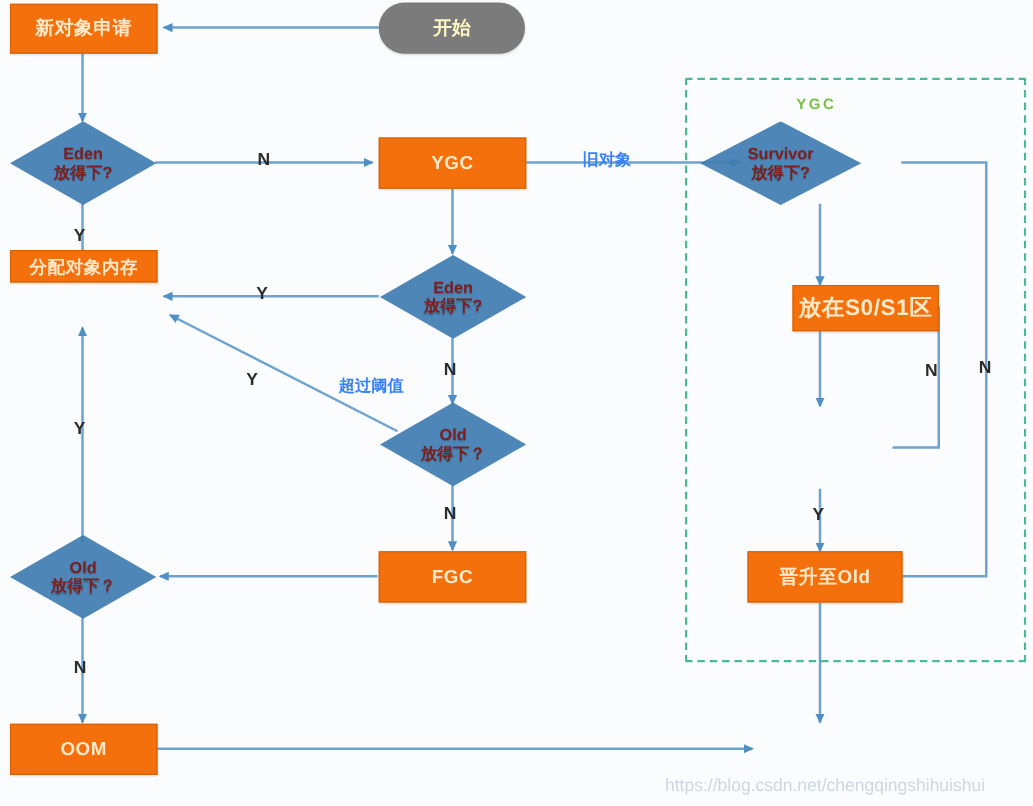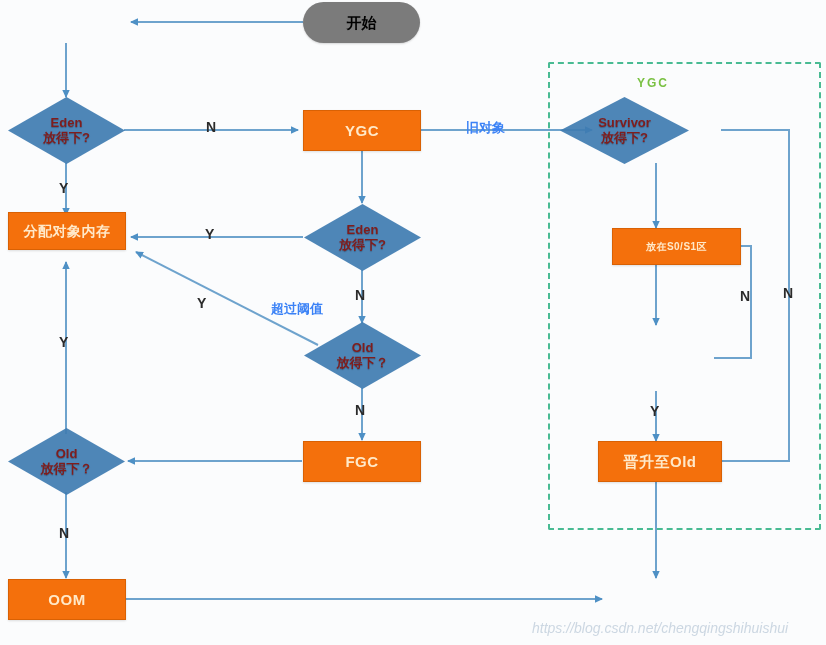--- a/index.html
+++ b/index.html
@@ -11,21 +11,21 @@
     position:relative;
   }
   #canvas{position:absolute;left:0;top:0;width:826px;height:645px;}
   svg.edges{position:absolute;left:0;top:0;width:826px;height:645px;}
 
   .node{position:absolute;box-sizing:border-box;display:flex;align-items:center;
         justify-content:center;text-align:center;line-height:1.15;}
   .proc{background:#f4700c;color:#ffe9c9;border:1px solid #d96104;
         font-size:15px;font-weight:700;letter-spacing:.5px;
         box-shadow:0 1px 2px rgba(0,0,0,.12);}
-  .term{background:#7b7b7b;color:#000000;border-radius:22px;
+  .term{background:#7b7b7b;color:#fef9c3;border-radius:22px;
         font-size:15px;font-weight:700;box-shadow:0 1px 2px rgba(0,0,0,.15);}
   .dec{color:#7f1d1d;font-size:13px;font-weight:700;}
   .dec .dectxt{position:relative;z-index:2;text-shadow:0 1px 1px rgba(0,0,0,.25);}
   .dec .shape{position:absolute;left:0;top:0;width:100%;height:100%;
         background:#3f7cb1;clip-path:polygon(50% 0,100% 50%,50% 100%,0 50%);z-index:1;
         opacity:.92;}
 
   .edge-label{position:absolute;color:#2b2b2b;font-size:14px;font-weight:700;
         font-family:"Liberation Sans",sans-serif;white-space:nowrap;}
   .edge-label.cn{font-size:13px;color:#3b82f6;}
@@ -93,30 +93,33 @@
     </g>
   </svg>
 
   <div class="ygc-region" style="left:548px;top:62px;width:269px;height:464px;"></div>
   <div class="ygc-tag" style="left:637px;top:76px;">YGC</div>
 
   <div class="node term" style="left:303px;top:2px;width:117px;height:41px;">
     <span>开始</span>
   </div>
 
+  <div class="node proc" style="left:8px;top:3px;width:118px;height:40px;">
+    <span>新对象申请</span>
+  </div>
 
   <div class="node dec" style="left:8px;top:97px;width:117px;height:67px;">
     <span class="shape"></span>
     <span class="dectxt">
       <span>Eden</span><br>
       <span>放得下?</span>
     </span>
   </div>
 
-  <div class="node proc" style="left:8px;top:212px;width:118px;height:38px;font-size:14px;">
+  <div class="node proc" style="left:8px;top:200px;width:118px;height:26px;font-size:14px;">
     <span>分配对象内存</span>
   </div>
 
   <div class="node proc" style="left:303px;top:110px;width:118px;height:41px;">
     <span>YGC</span>
   </div>
 
   <div class="node dec" style="left:304px;top:204px;width:117px;height:67px;">
     <span class="shape"></span>
     <span class="dectxt">
@@ -150,21 +153,21 @@
   </div>
 
   <div class="node dec" style="left:560px;top:97px;width:129px;height:67px;align-items:center;">
     <span class="shape"></span>
     <span class="dectxt">
       <span>Survivor</span><br>
       <span>放得下?</span>
     </span>
   </div>
 
-  <div class="node proc" style="left:612px;top:228px;width:129px;height:37px;font-size:10px;">
+  <div class="node proc" style="left:634px;top:228px;width:117px;height:37px;font-size:18px;">
     <span>放在S0/S1区</span>
   </div>
 
 
   <div class="node proc" style="left:598px;top:441px;width:124px;height:41px;">
     <span>晋升至Old</span>
   </div>
 
 
   <div class="edge-label" style="left:206px;top:119px;">N</div>
@@ -174,15 +177,15 @@
   <div class="edge-label cn" style="left:271px;top:300px;">超过阈值</div>
   <div class="edge-label" style="left:197px;top:295px;">Y</div>
   <div class="edge-label" style="left:355px;top:402px;">N</div>
   <div class="edge-label" style="left:59px;top:334px;">Y</div>
   <div class="edge-label" style="left:59px;top:525px;">N</div>
   <div class="edge-label cn" style="left:466px;top:119px;">旧对象</div>
   <div class="edge-label" style="left:783px;top:285px;">N</div>
   <div class="edge-label" style="left:740px;top:288px;">N</div>
   <div class="edge-label" style="left:650px;top:403px;">Y</div>
 
-  <div class="watermark" style="left:532px;top:620px;font-style:italic;">https://blog.csdn.net/chengqingshihuishui</div>
+  <div class="watermark" style="left:532px;top:620px;">https://blog.csdn.net/chengqingshihuishui</div>
 
 </div>
 
 </body></html>

